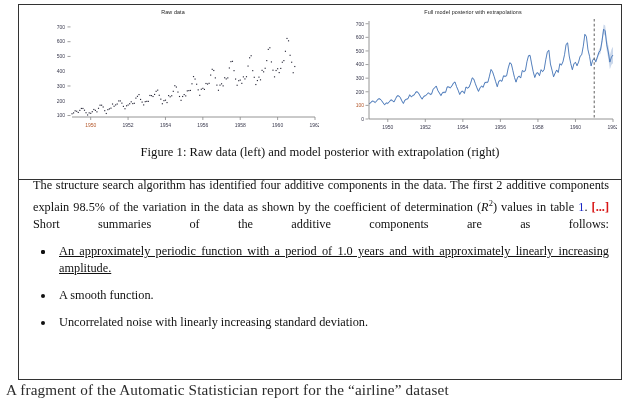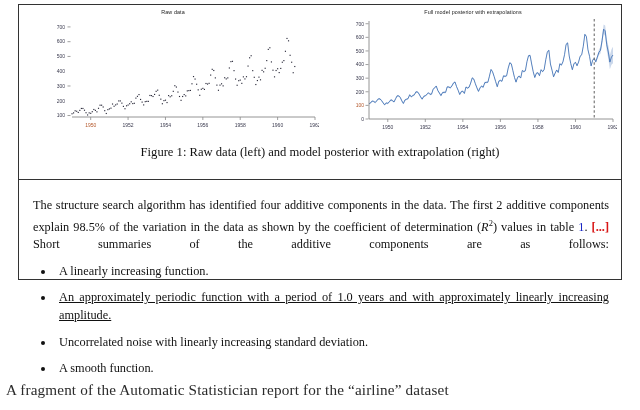--- a/index.html
+++ b/index.html
@@ -15,21 +15,21 @@
     color: #1a1a1a;
     position: relative;
   }
 
   
   #figure-box {
     position: absolute;
     left: 18px;
     top: 4px;
     width: 604px;
-    height: 276px;
+    height: 376px;
     border: 1.6px solid #333;
     box-sizing: border-box;
     background: #fff;
   }
 
   
   .charts-row {
     position: absolute;
     left: 0; top: 0;
     width: 100%;
@@ -87,21 +87,21 @@
     width: 100%;
     height: 0;
     border-top: 1.5px solid #333;
   }
 
   
   #report-body {
     position: absolute;
     left: 14px;
     right: 12px;
-    top: 192px;
+    top: 172px;
     font-family: "Liberation Serif", serif;
     font-size: 12.3px;
     line-height: 17.6px;
     color: #111;
   }
   #summary-paragraph {
     text-align: justify;
     margin: 0;
     text-align-last: justify;
   }
@@ -400,32 +400,31 @@
   <div id="figure-caption">Figure 1: Raw data (left) and model posterior with extrapolation (right)</div>
 
   <div id="caption-rule"></div>
 
   <div id="report-body">
     <p id="summary-paragraph"><span>The structure search algorithm has identified four additive components in the data. The first 2 additive components explain 98.5% of the variation in the data as shown by the coefficient of determination (</span><span class="math-italic">R</span><span class="sup">2</span><span>) values in table </span><span class="link-ref">1</span><span>. </span><span class="ellipsis-red">[...]</span><span> Short summaries of the additive components are as follows:</span></p>
 
     <ul id="components-list">
       <li>
         <span class="bullet-dot"></span>
-        <span>A linearly increasing function.</span>
       </li>
       <li class="li-justify-all">
         <span class="bullet-dot"></span>
         <span>An approximately periodic function with a period of 1.0 years and with approximately linearly increasing amplitude.</span>
       </li>
       <li>
         <span class="bullet-dot"></span>
-        <span>Uncorrelated noise with linearly increasing standard deviation.</span>
+        <span>A smooth function.</span>
       </li>
       <li>
         <span class="bullet-dot"></span>
-        <span>A smooth function.</span>
+        <span>Uncorrelated noise with linearly increasing standard deviation.</span>
       </li>
     </ul>
   </div>
 </div>
 
 <div id="page-caption">A fragment of the Automatic Statistician report for the “airline” dataset</div>
 <div id="page-caption-next"></div>
 
 </body></html>

